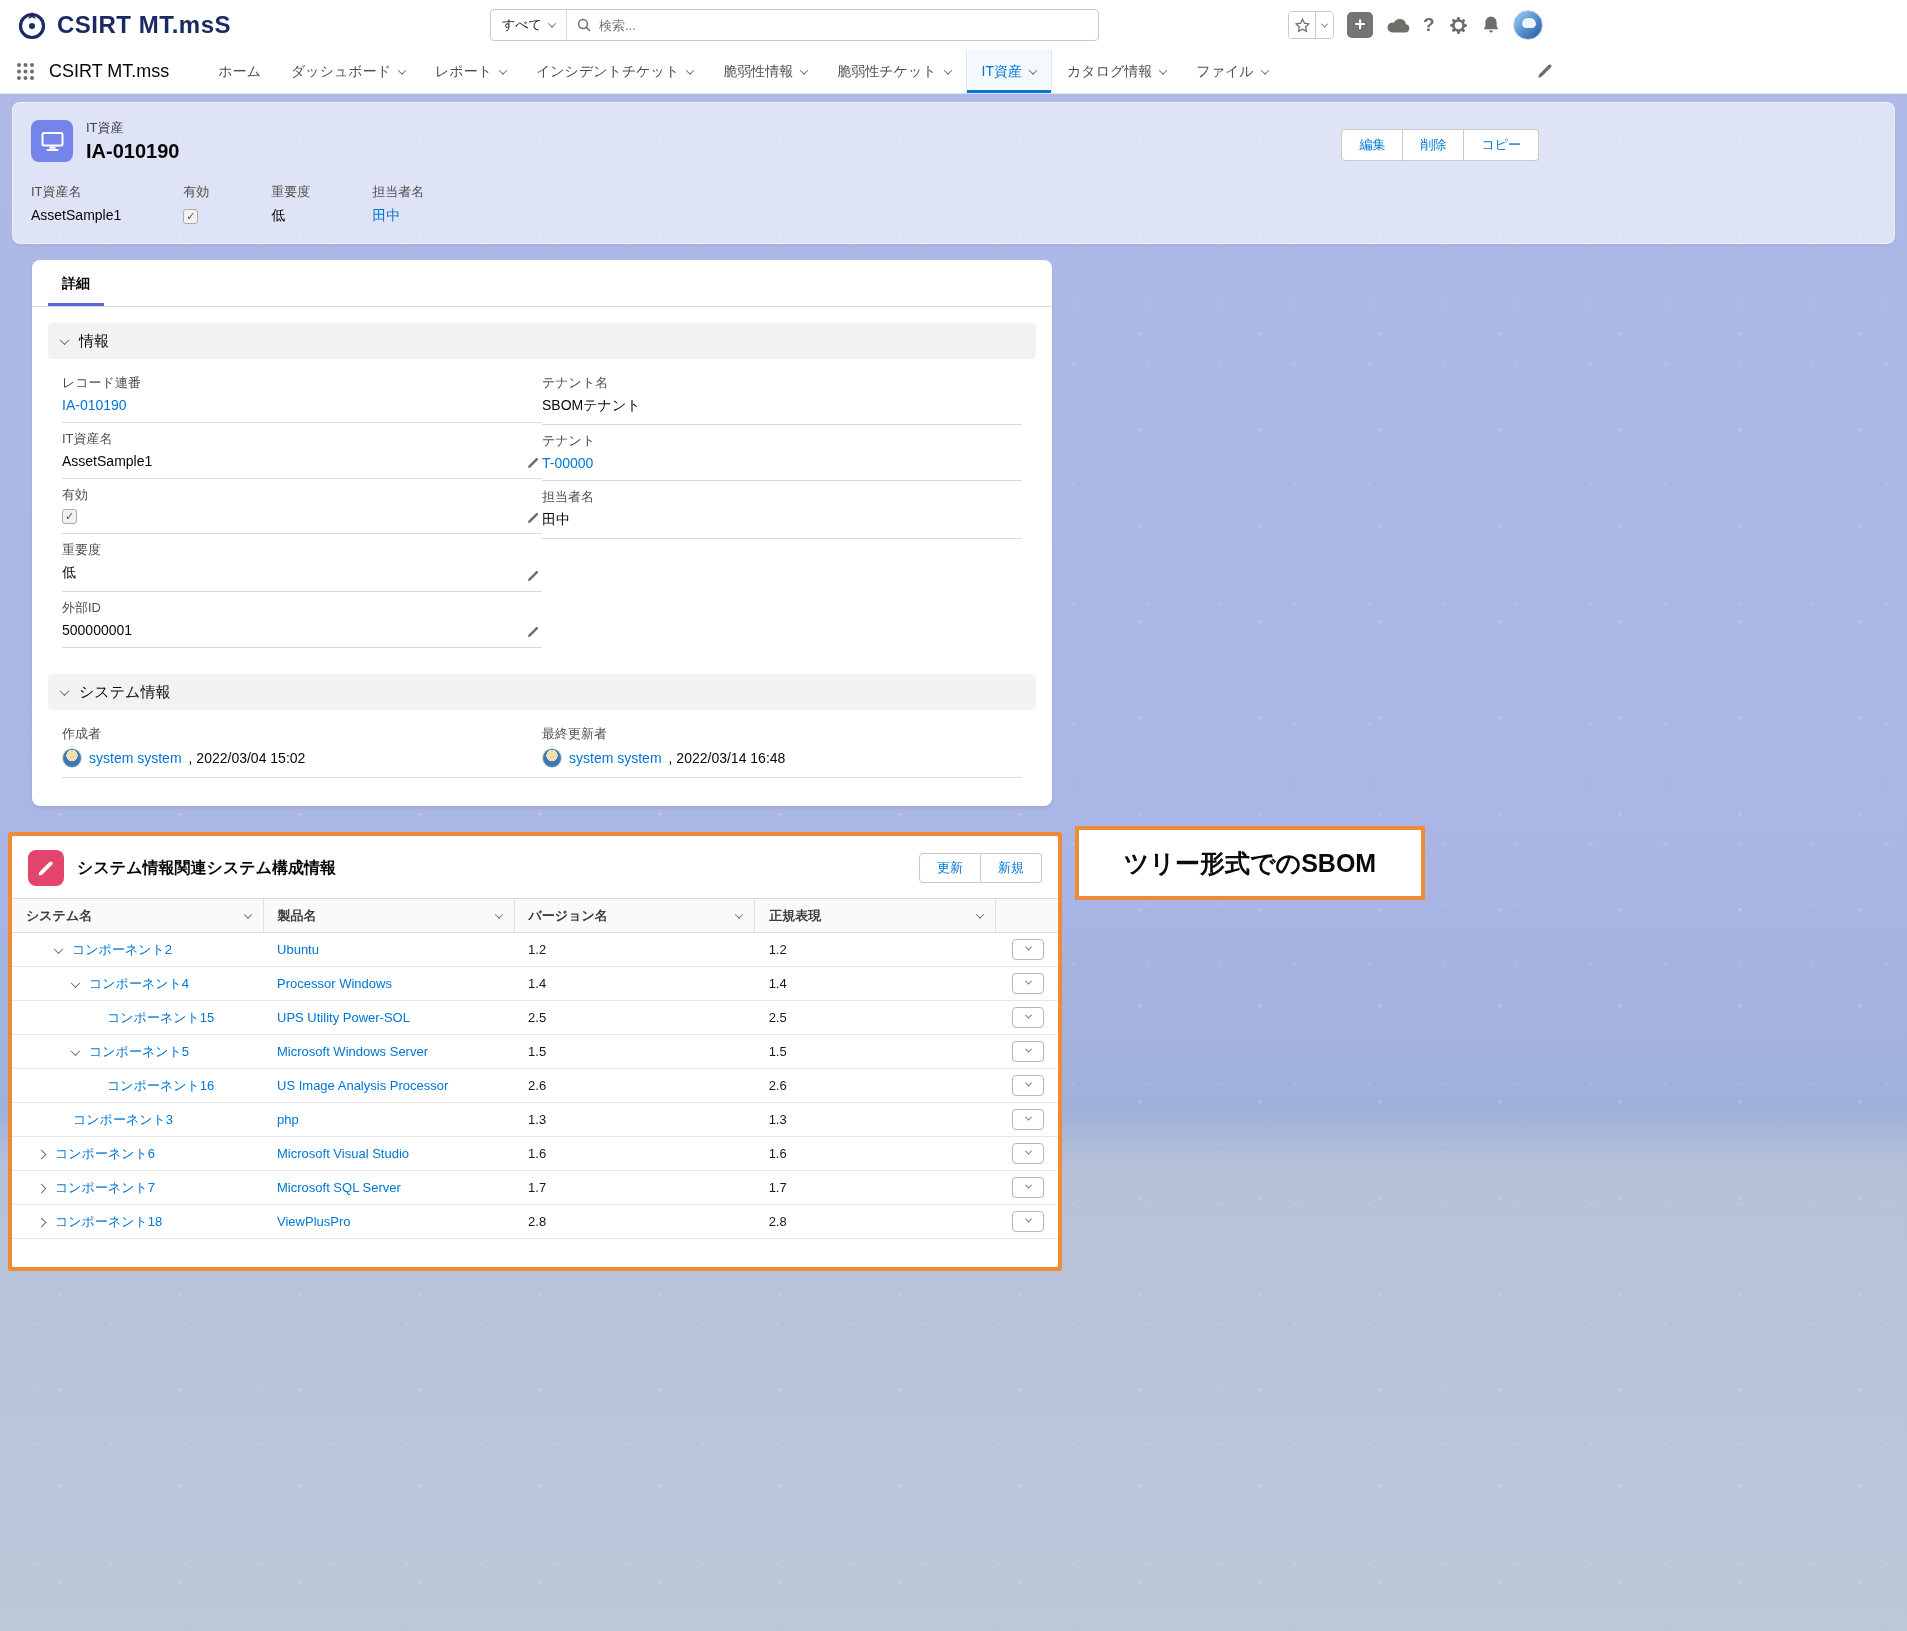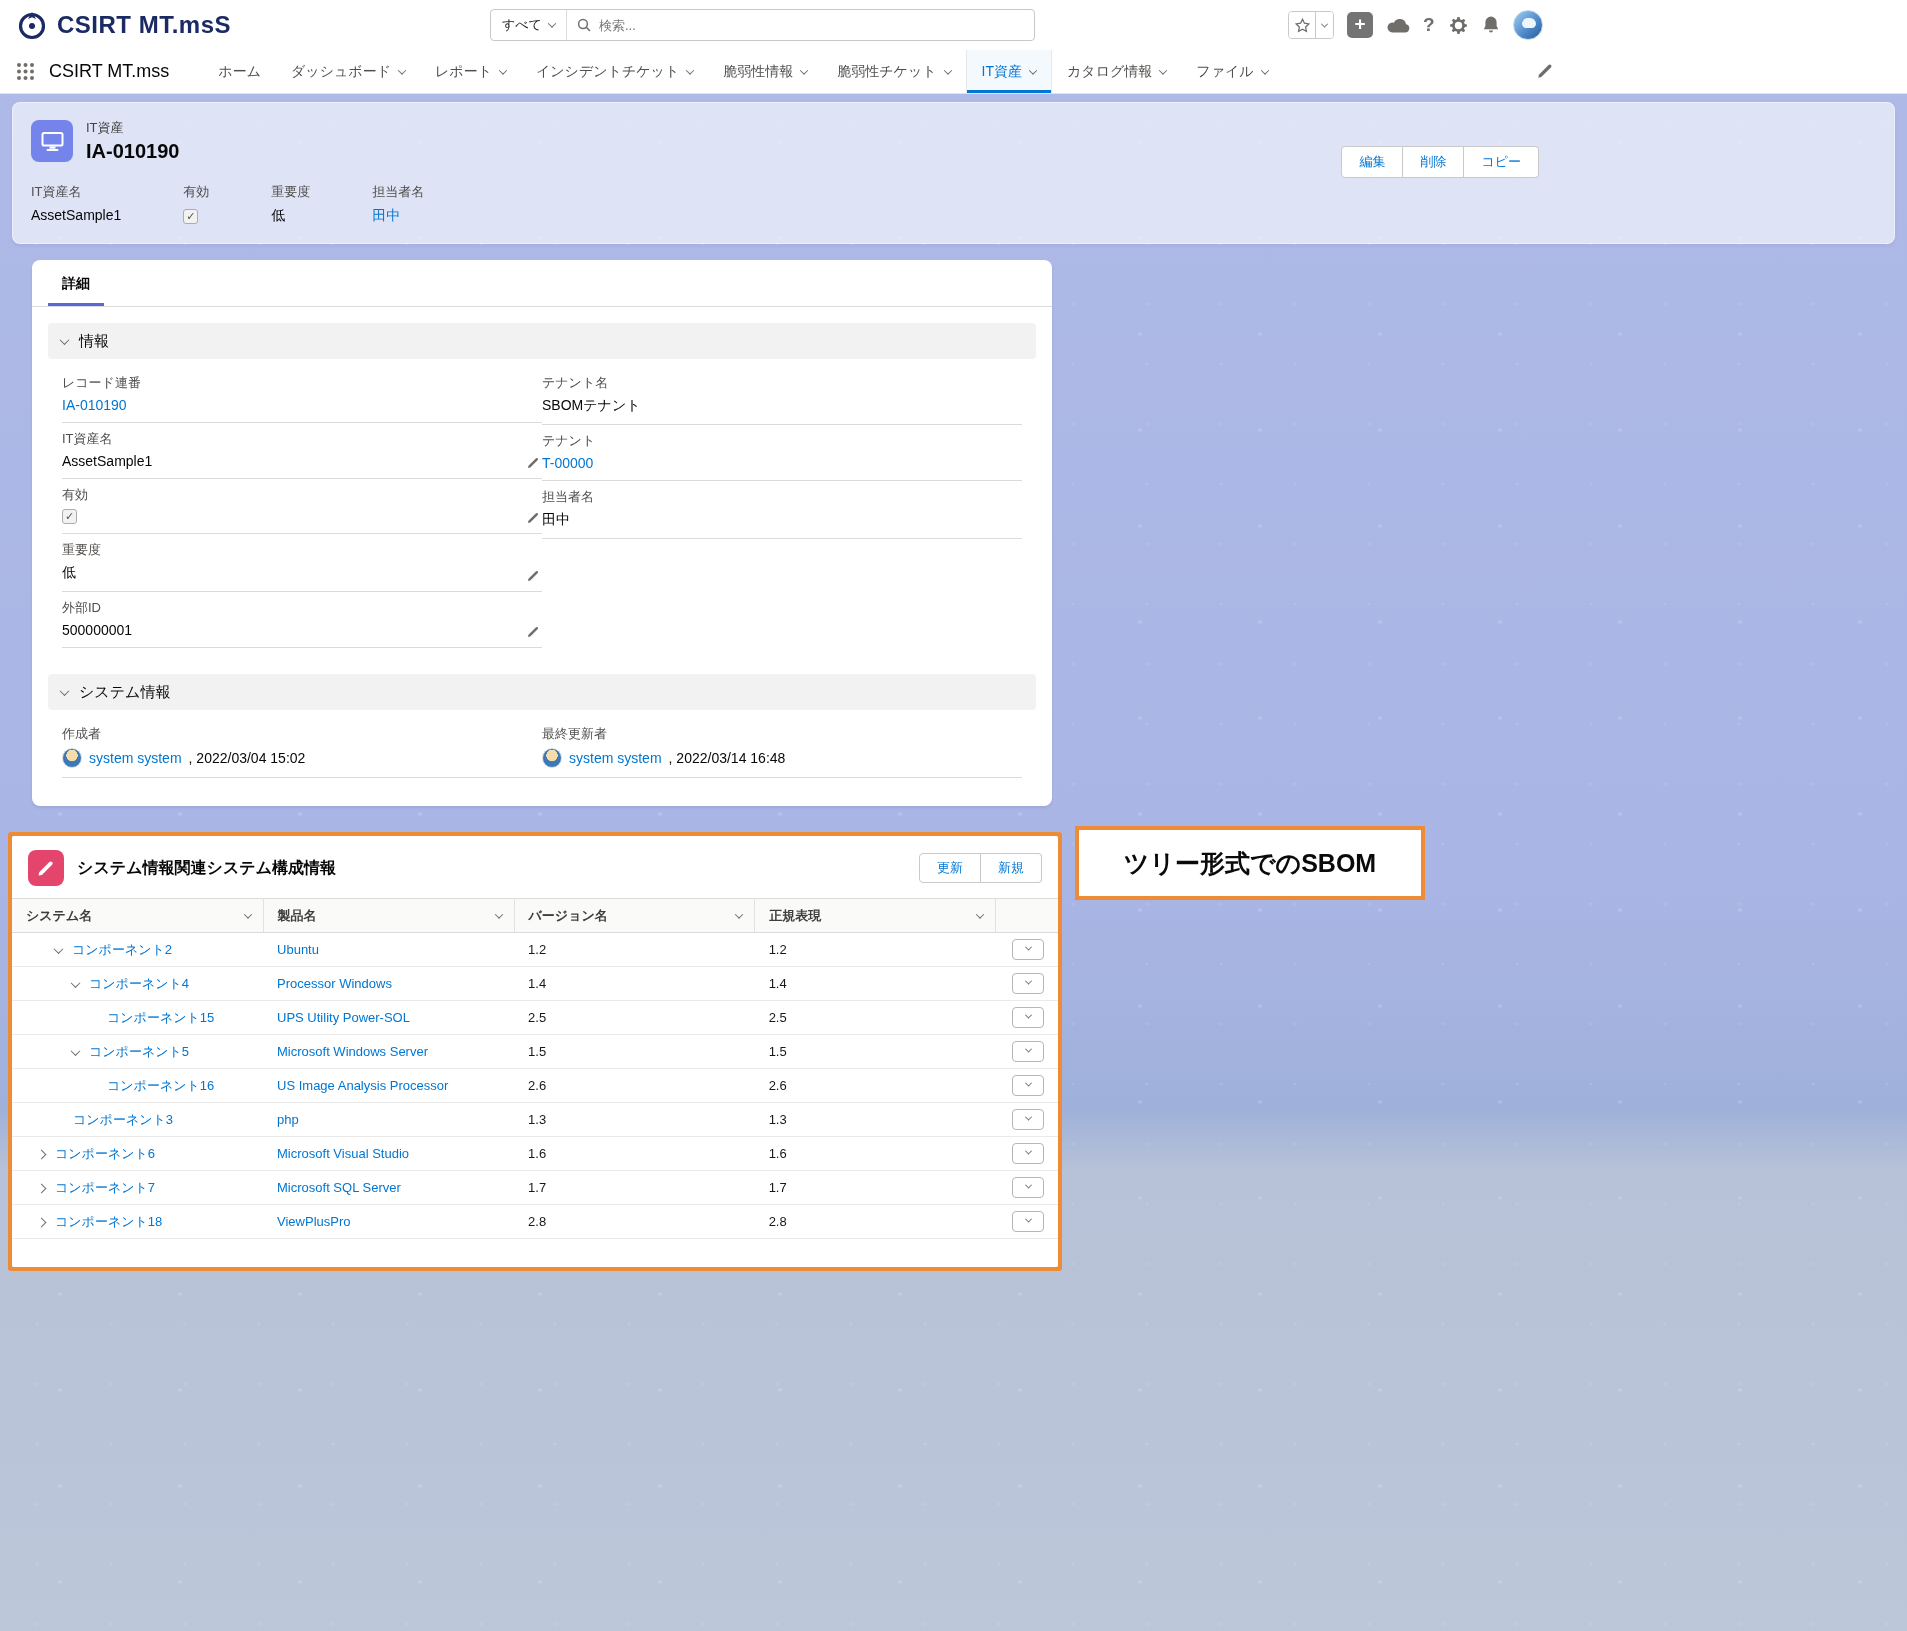--- a/index.html
+++ b/index.html
@@ -11,21 +11,21 @@
     overflow: hidden;
     color:#080707;
   }
   a { text-decoration: none; }
   .link { color:#0176d3; cursor:pointer; }
 
   
   .topbar { height:50px; background:#fff; position:relative; display:flex; align-items:center; padding:0 16px; }
   .logo { display:flex; align-items:center; gap:9px; }
   .logo-text { font-size:24px; font-weight:bold; color:#1b2a63; letter-spacing:.5px; }
-  .search-wrap { position:absolute; left:490px; top:9px; width:545px; height:32px; border:1px solid #c9c9c9; border-radius:4px; background:#fff; display:flex; align-items:stretch; }
+  .search-wrap { position:absolute; left:490px; top:9px; width:609px; height:32px; border:1px solid #c9c9c9; border-radius:4px; background:#fff; display:flex; align-items:stretch; }
   .scope-btn { display:flex; align-items:center; gap:7px; padding:0 11px; border-right:1px solid #dddbda; font-size:13px; color:#181818; cursor:pointer; }
   .search-field { flex:1; display:flex; align-items:center; gap:8px; padding:0 10px; }
   .search-field input { border:none; outline:none; flex:1; font-size:13px; color:#444; background:transparent; }
   .top-actions { position:absolute; left:1288px; top:10px; display:flex; align-items:center; gap:13px; }
   .icon-gray { color:#706e6b; display:inline-flex; align-items:center; justify-content:center; cursor:pointer; }
   .star-split { display:inline-flex; border:1px solid #c9c9c9; border-radius:4px; height:28px; overflow:hidden; }
   .star-split .seg { display:flex; align-items:center; justify-content:center; width:26px; cursor:pointer; background:#fff; }
   .star-split .seg + .seg { border-left:1px solid #c9c9c9; width:18px; }
   .plus-box { width:26px; height:26px; border-radius:5px; background:#747474; color:#fff; font-size:19px; line-height:24px; text-align:center; font-weight:bold; cursor:pointer; }
   .help-q { font-size:19px; font-weight:bold; color:#706e6b; cursor:pointer; }
@@ -58,21 +58,21 @@
     background-size: 120px 96px, 74px 60px, 100% 100%;
   }
 
   
   .rh-card { position:relative; background:rgba(252,253,255,0.62); border:1px solid rgba(255,255,255,0.45); border-radius:8px; padding:16px 18px 18px; box-shadow:0 2px 3px rgba(20,30,80,0.06); }
   .rh-top { display:flex; align-items:center; }
   .entity-icon { width:42px; height:42px; border-radius:8px; background:#7584ea; display:flex; align-items:center; justify-content:center; flex:0 0 auto; }
   .rh-titles { margin-left:13px; }
   .rh-entity { font-size:13px; color:#444; margin-bottom:3px; }
   .rh-record { font-size:20px; font-weight:bold; color:#080707; }
-  .rh-actions { position:absolute; right:355px; top:43px; }
+  .rh-actions { position:absolute; right:355px; top:26px; }
   .btn-group { display:inline-flex; }
   .btn-group button { height:32px; padding:0 17px; background:#fff; border:1px solid #c9c9c9; color:#0176d3; font-size:13px; cursor:pointer; font-family:inherit; }
   .btn-group button:first-child { border-radius:4px 0 0 4px; }
   .btn-group button:last-child { border-radius:0 4px 4px 0; }
   .btn-group button + button { border-left:none; }
   .rh-fields { display:flex; margin-top:20px; gap:62px; }
   .hl-label { font-size:13px; color:#514f4d; margin-bottom:6px; }
   .hl-value { font-size:14px; color:#080707; }
   .checkbox { width:15px; height:15px; border:1px solid #aeacaa; border-radius:3px; background:#f3f2f2; display:inline-flex; align-items:center; justify-content:center; font-size:11px; color:#514f4d; line-height:1; }
 

